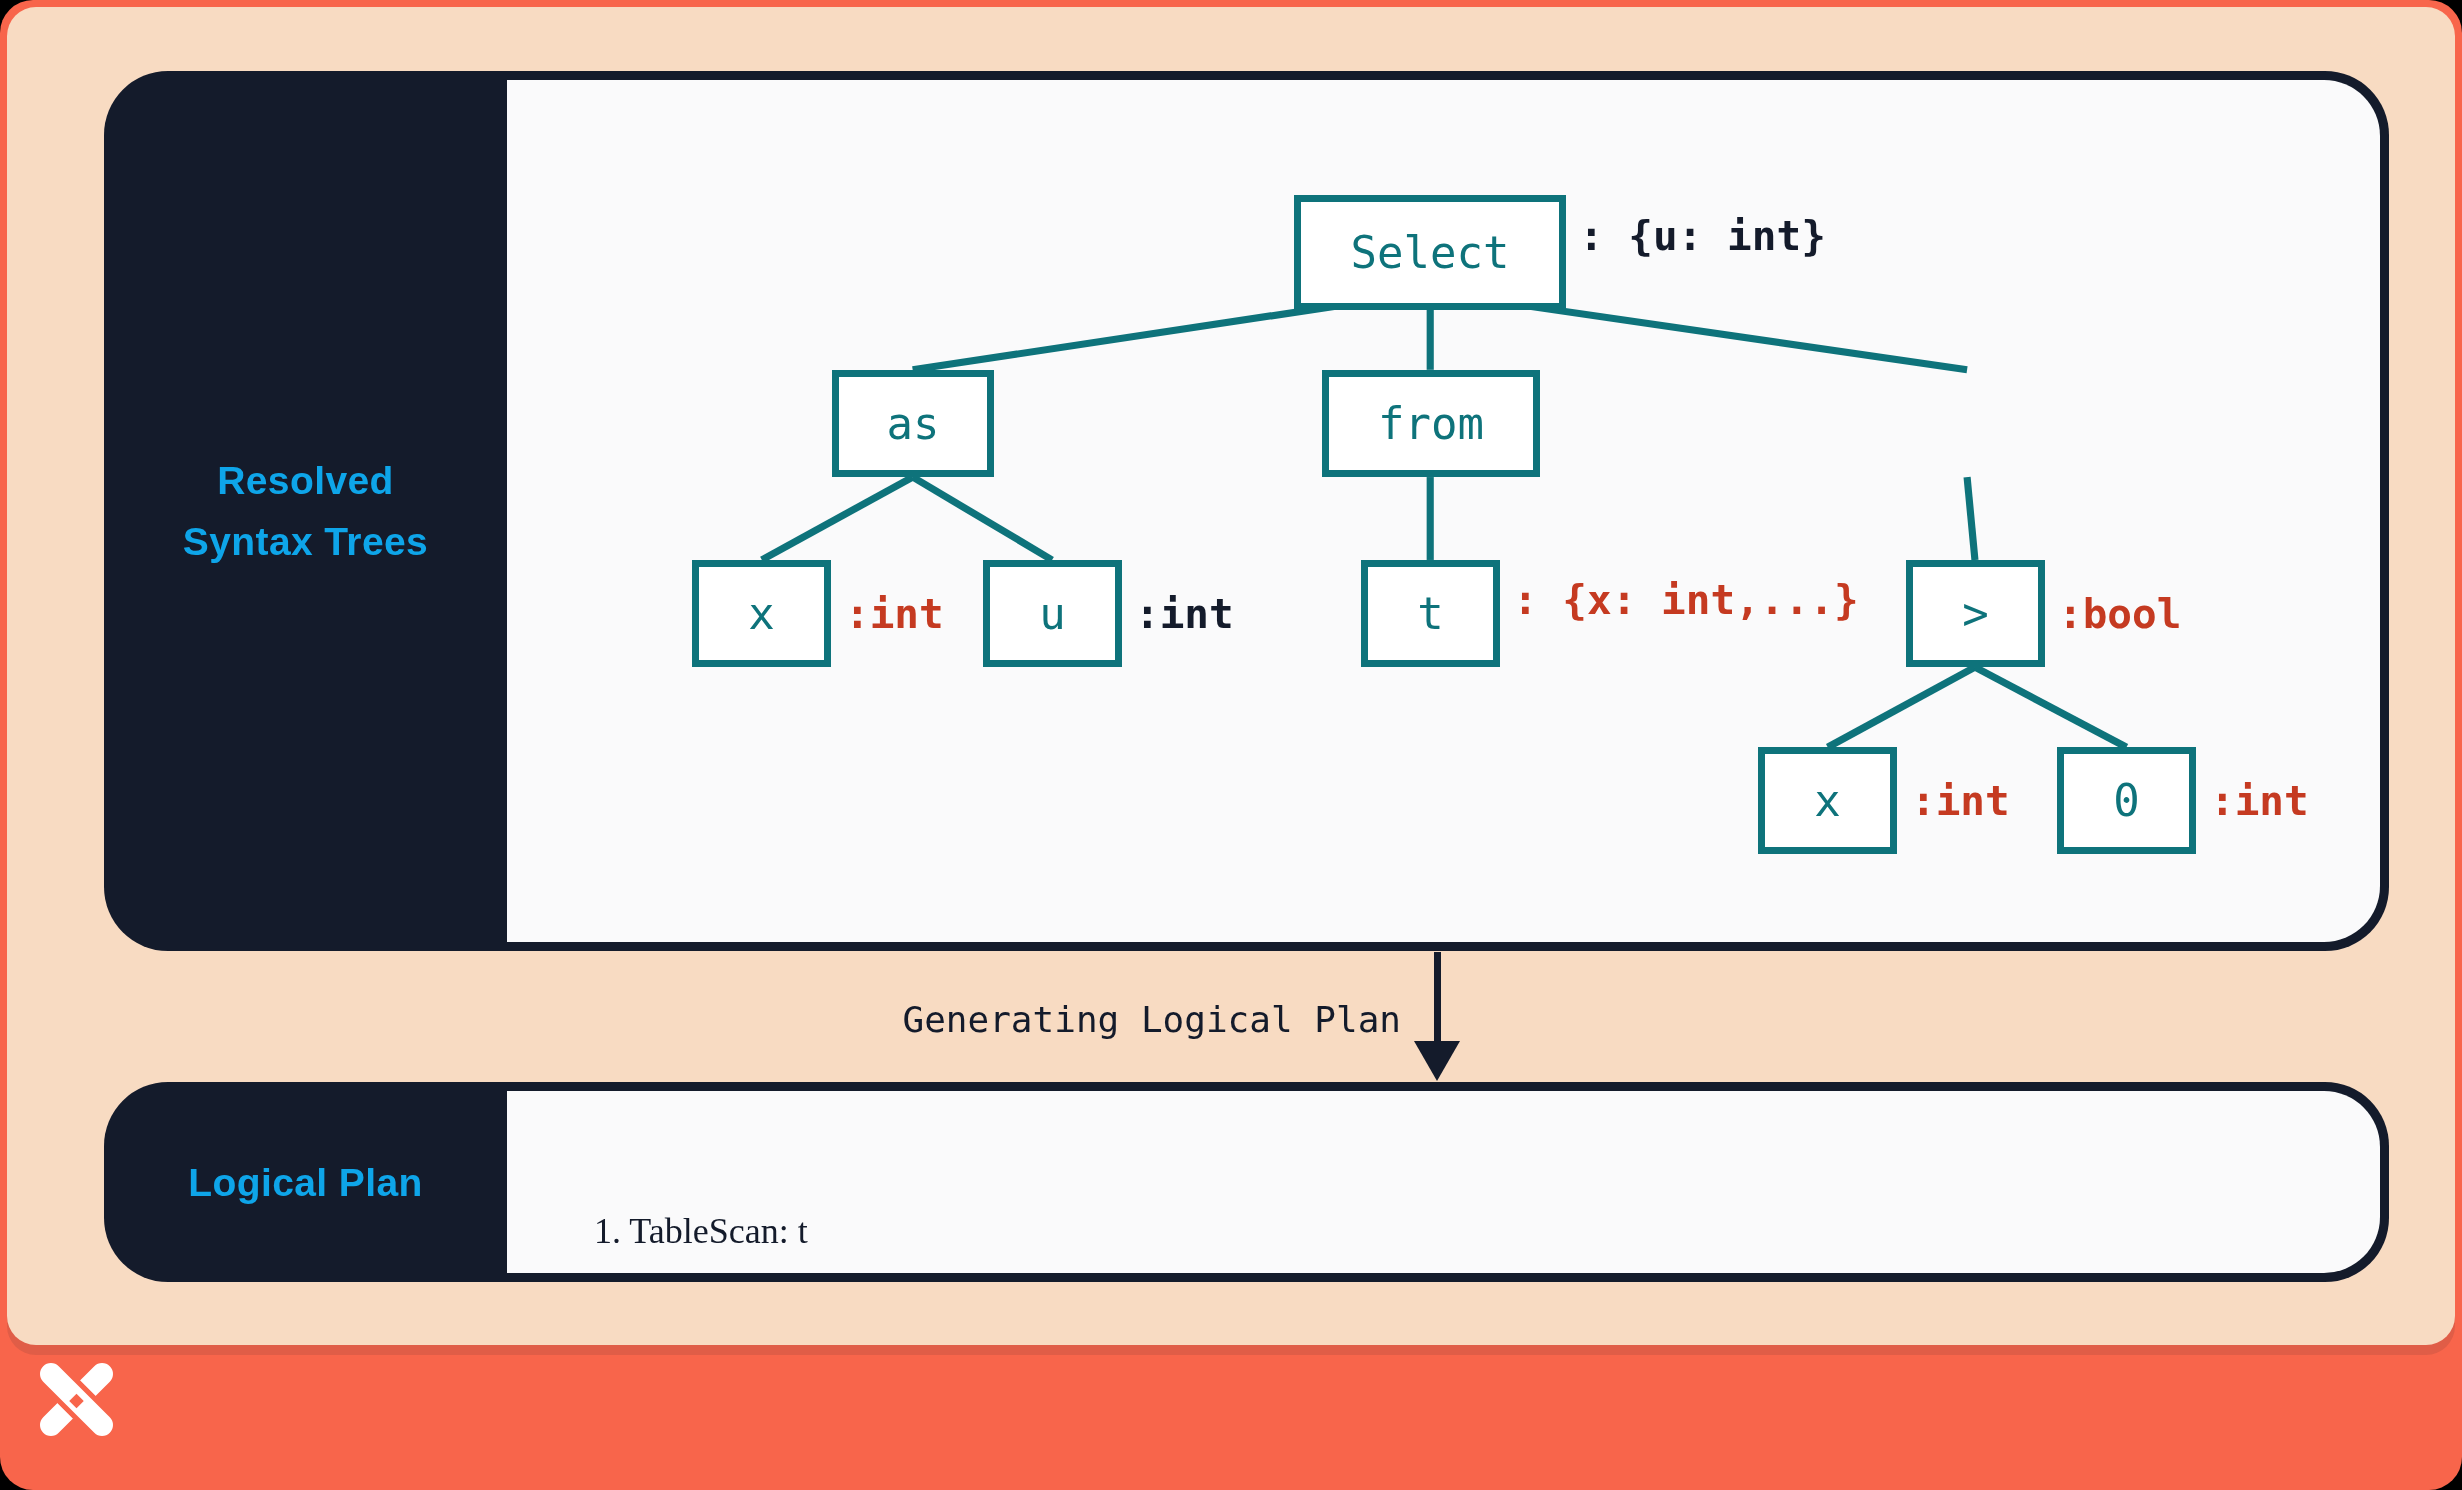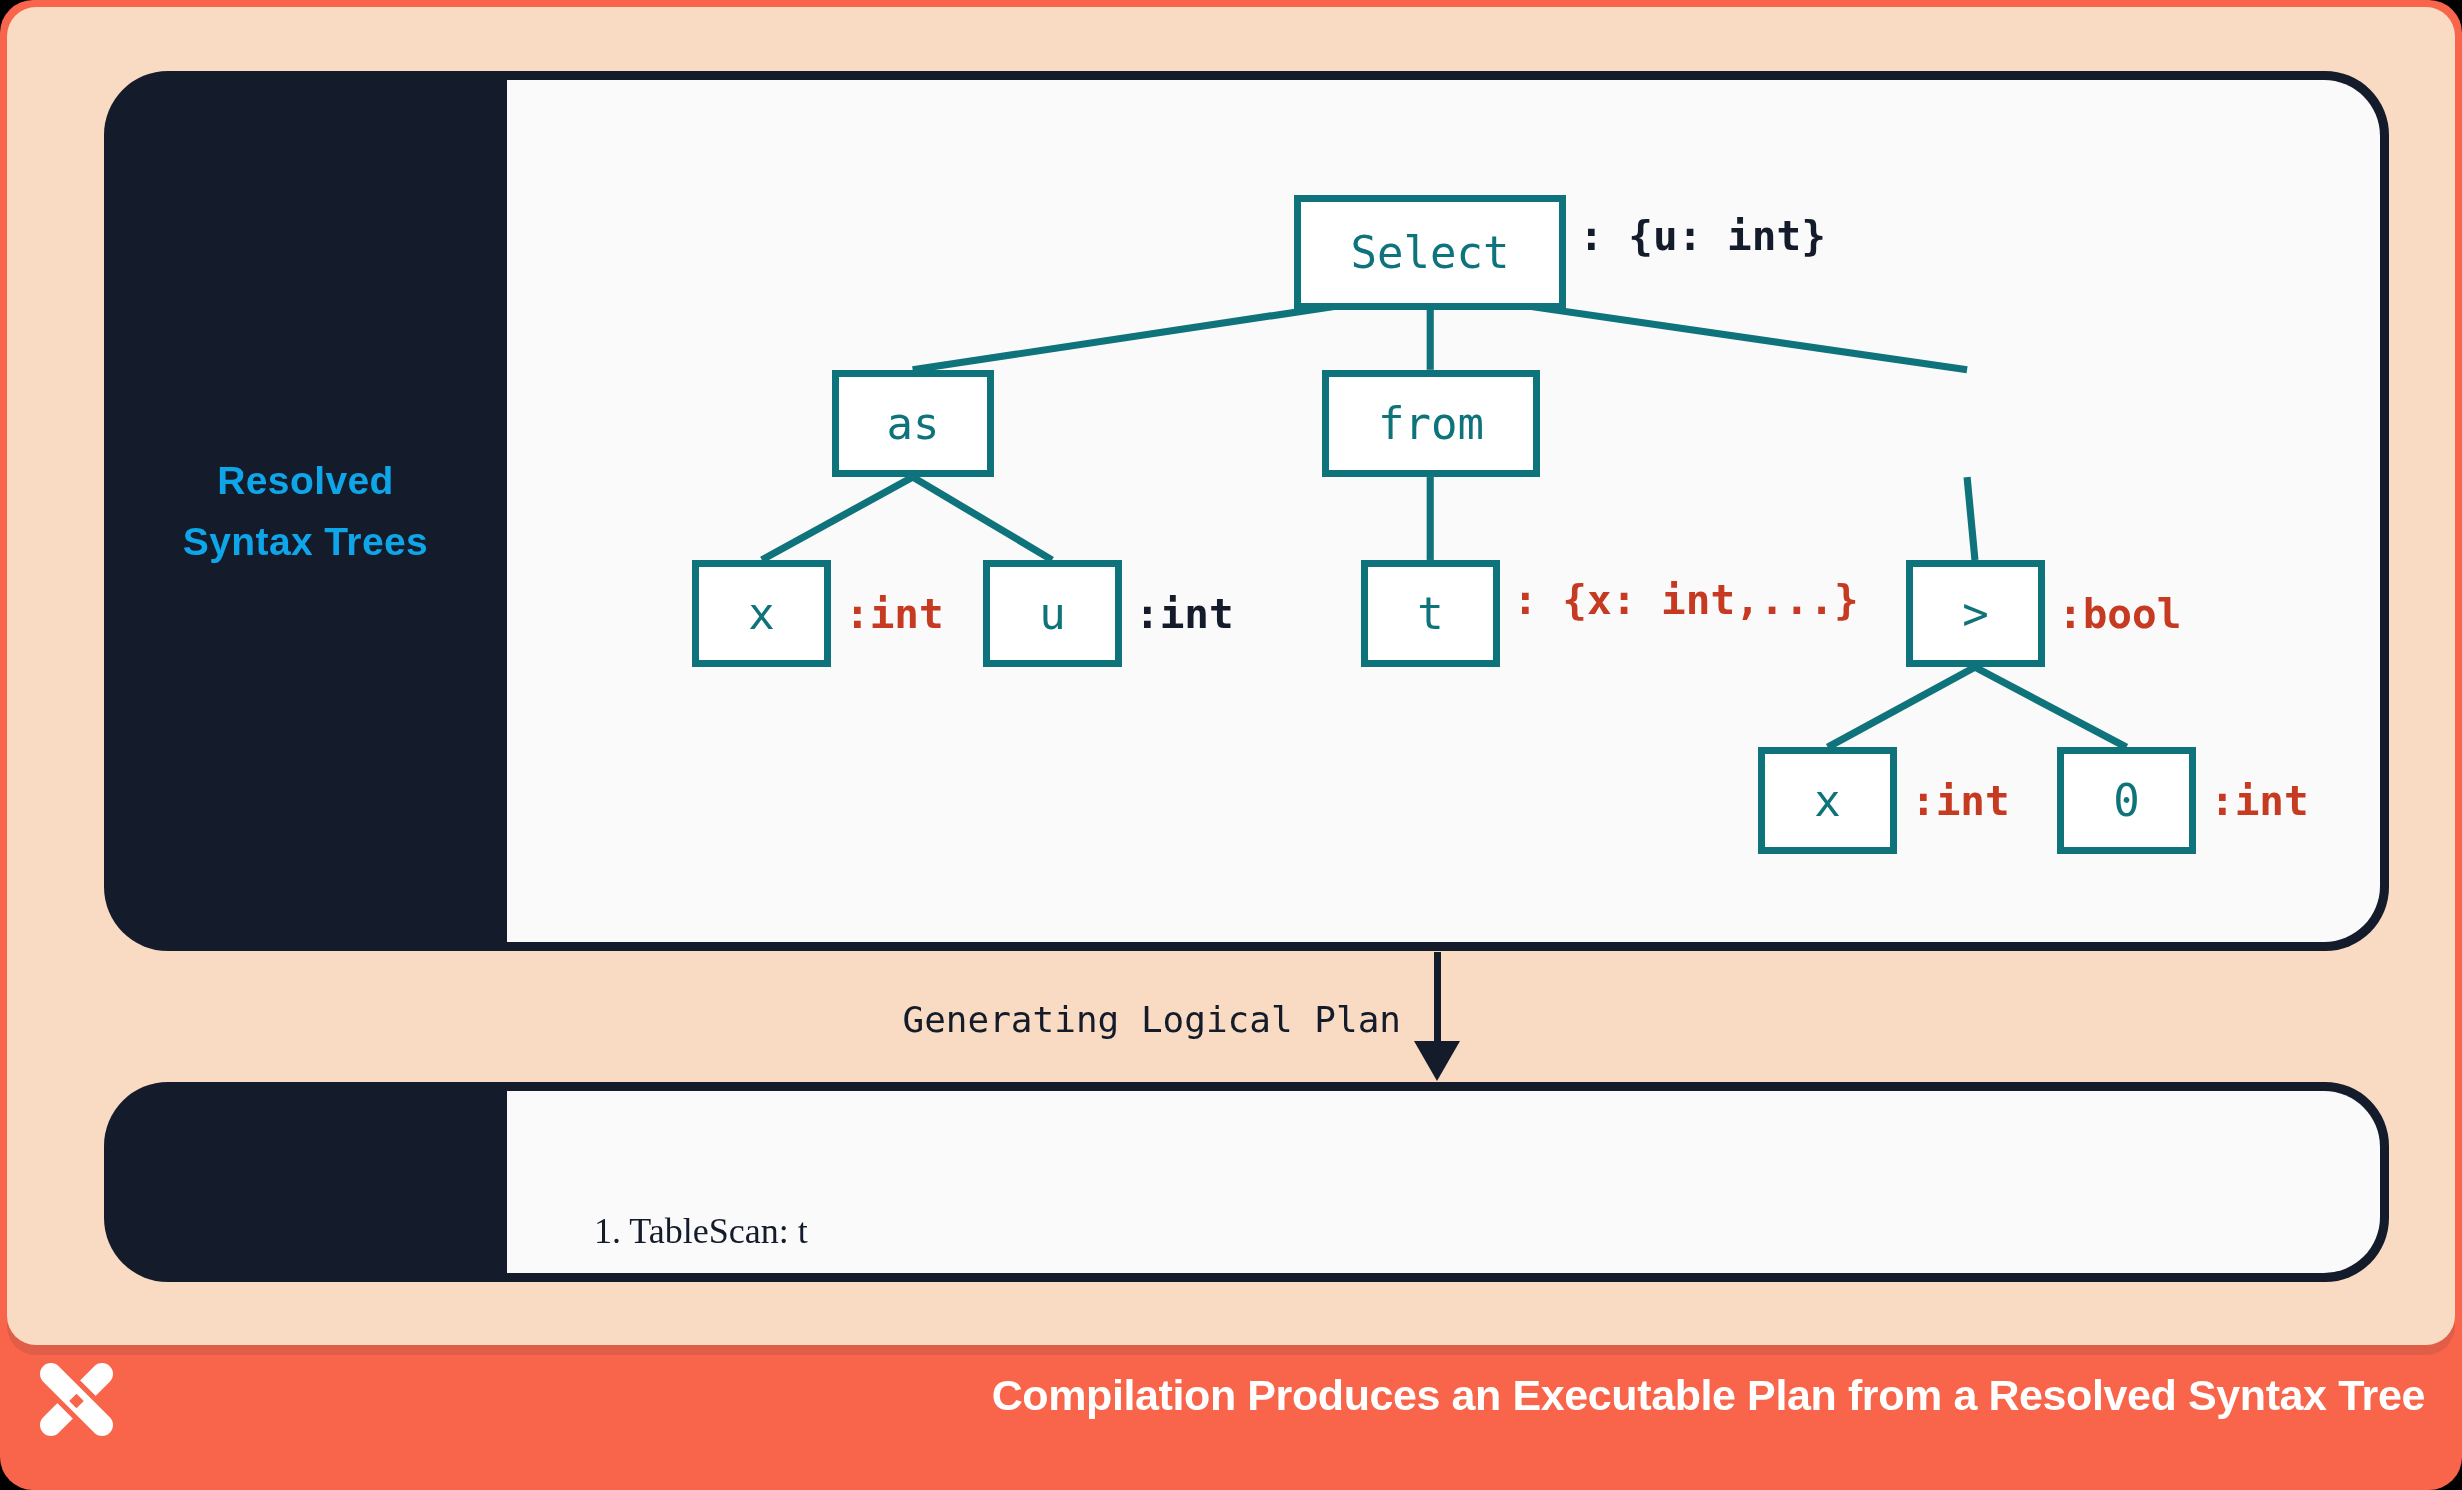--- a/index.html
+++ b/index.html
@@ -227,31 +227,33 @@
         <div class="ann a-zero ann-red">:int</div>
       </div>
     </section>
 
     <div class="transition-label">Generating Logical Plan</div>
     <div class="arrow-shaft"></div>
     <div class="arrow-head"></div>
 
     <section class="panel panel-bottom">
       <div class="panel-white"></div>
+      <div class="sidebar">
+        <div class="sidebar-label">Logical Plan</div>
+      </div>
       <div class="steps">
         <div>1. TableScan: t</div>
         
         
       </div>
     </section>
 
     <footer class="footer">
       <svg class="logo" viewBox="0 0 100 100">
         <line class="stroke-w" x1="85" y1="15" x2="15" y2="85"></line>
         <line class="stroke-halo" x1="15" y1="15" x2="85" y2="85"></line>
         <line class="stroke-w" x1="15" y1="15" x2="85" y2="85"></line>
         <rect class="hole" x="43" y="45" width="14" height="14" transform="rotate(45 50 52)"></rect>
       </svg>
-      <div class="footer-title">Compilation Produces an Executable Plan from a Resolved Syntax Tree</div>
     </footer>
   </div>
 </div>
 
 
 </body></html>

